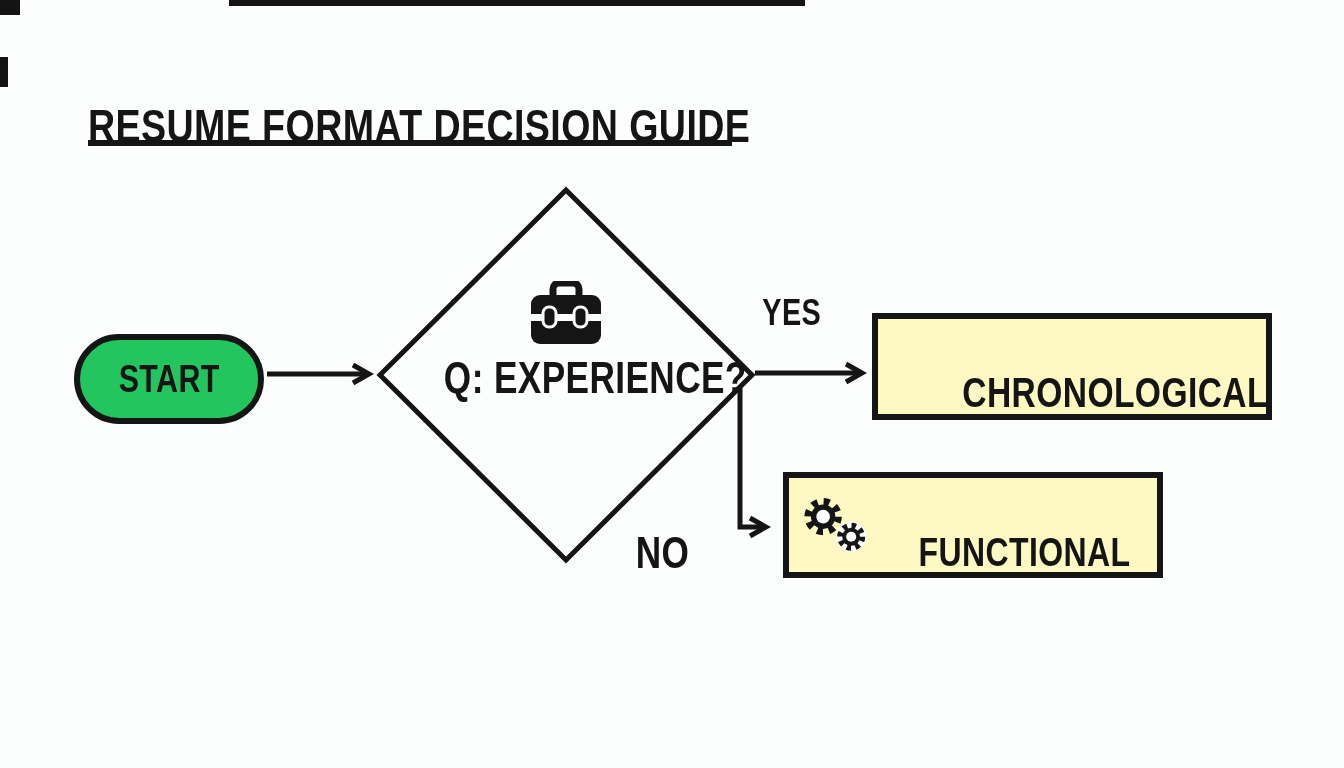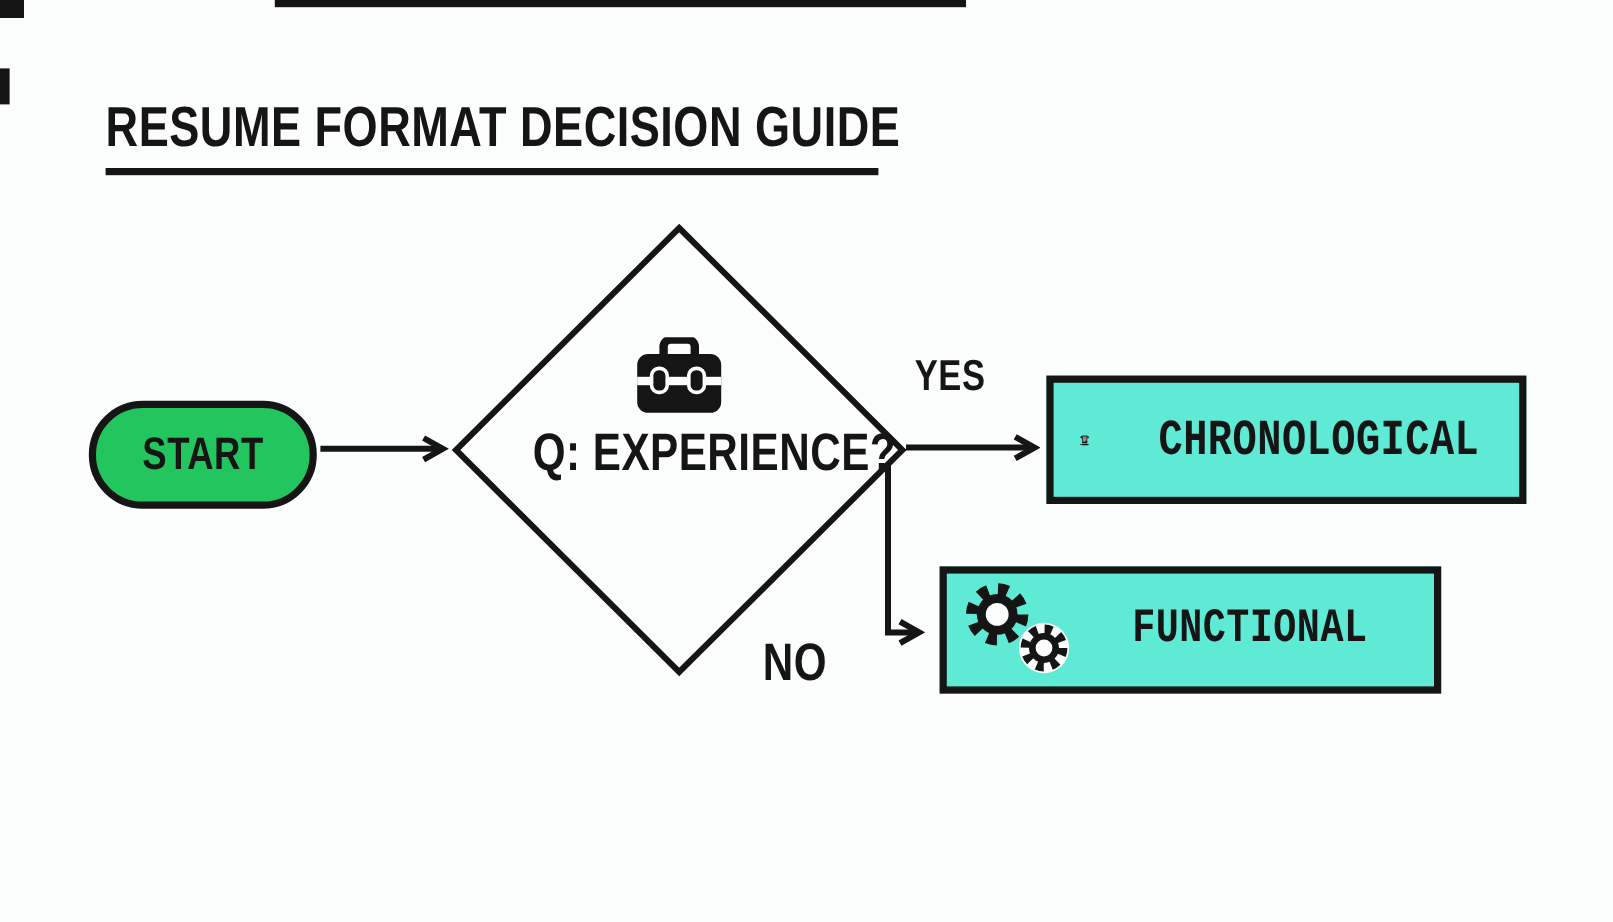--- a/index.html
+++ b/index.html
@@ -6,22 +6,22 @@
   .stage{position:relative;width:1344px;height:768px;background:#fcfdfd;
          font-family:"Liberation Sans",sans-serif;color:#151515;overflow:hidden;}
   .abs{position:absolute;}
   .cond{display:inline-block;transform:scaleX(0.8);transform-origin:center;
         white-space:nowrap;font-weight:bold;letter-spacing:0.5px;color:#151515;}
   .cond-left{transform-origin:0 50%;}
   .node-label{line-height:1;}
   .pill{left:74px;top:334px;width:190px;height:90px;border:6px solid #151515;
         border-radius:46px;box-sizing:border-box;display:flex;align-items:center;
         justify-content:center;background:#22c55e;}
-  .outcome-box{border:6px solid #151515;box-sizing:border-box;background:#5eead4;
-        display:flex;align-items:center;font-family:Liberation Mono, monospace;}
+  .outcome-box{border:6px solid #151515;box-sizing:border-box;background:#fef9c3;
+        display:flex;align-items:flex-end;}
   .artifact{background:#141414;}
   svg{display:block;}
 </style>
 </head>
 <body>
 
 <div class="stage">
 
   <div class="abs artifact" style="left:229px;top:0;width:576px;height:6px;"></div>
   <div class="abs artifact" style="left:0;top:0;width:20px;height:15px;"></div>
@@ -36,21 +36,21 @@
 
     <polygon points="566,190 752,375 566,560 380,375" fill="#fcfdfd" stroke="#151515" stroke-width="5"></polygon>
 
     <line x1="267" y1="374" x2="369" y2="374" stroke="#151515" stroke-width="5" marker-end="url(#chev)"></line>
 
     <line x1="755" y1="373" x2="862" y2="373" stroke="#151515" stroke-width="5" marker-end="url(#chev)"></line>
 
     <path d="M740,388 L740,527 L766,527" fill="none" stroke="#151515" stroke-width="5" marker-end="url(#chev)"></path>
   </svg>
 
-  <div class="abs" style="left:88px;top:82px;font-size:47px;line-height:47px;">
+  <div class="abs" style="left:88px;top:102px;font-size:47px;line-height:47px;">
     <span class="cond cond-left">RESUME FORMAT DECISION GUIDE</span>
   </div>
   <div class="abs" style="left:88px;top:140px;width:644px;height:6px;background:#151515;"></div>
 
   <div class="abs pill">
     <span class="cond node-label" style="font-size:38px;">START</span>
   </div>
 
   <svg class="abs" style="left:530px;top:281px;" width="72" height="64" viewBox="0 0 72 64">
     <rect x="23" y="2" width="26" height="22" rx="6" fill="none" stroke="#151515" stroke-width="7"></rect>
@@ -87,21 +87,21 @@
       <rect x="23" y="33" width="28" height="5" fill="#ffffff"></rect>
       <rect x="23" y="41" width="19" height="5" fill="#ffffff"></rect>
       <rect x="11" y="61" width="52" height="3" fill="#fcfdfd"></rect>
       <rect x="12" y="64" width="50" height="12" fill="#151515"></rect>
       <polygon points="0,70 9,64 9,76" fill="#151515"></polygon>
       <polygon points="74,70 65,64 65,76" fill="#151515"></polygon>
     </svg>
     <span class="cond node-label" style="font-size:42px;">CHRONOLOGICAL</span>
   </div>
 
-  <div class="abs outcome-box" style="left:783px;top:472px;width:418px;height:106px;
+  <div class="abs outcome-box" style="left:783px;top:472px;width:380px;height:106px;
        padding-left:14px;gap:20px;">
     <svg width="96" height="92" viewBox="0 0 96 92">
 
       <circle cx="28" cy="33" r="21" fill="none" stroke="#151515" stroke-width="10" stroke-dasharray="8.25 8.25"></circle>
       <circle cx="28" cy="33" r="17" fill="#151515"></circle>
       <circle cx="28" cy="33" r="9.5" fill="#fcfdfd"></circle>
 
       <circle cx="67" cy="61" r="21" fill="#fcfdfd"></circle>
       <circle cx="67" cy="61" r="15.5" fill="none" stroke="#151515" stroke-width="8" stroke-dasharray="6.09 6.09"></circle>
       <circle cx="67" cy="61" r="12.5" fill="#151515"></circle>

